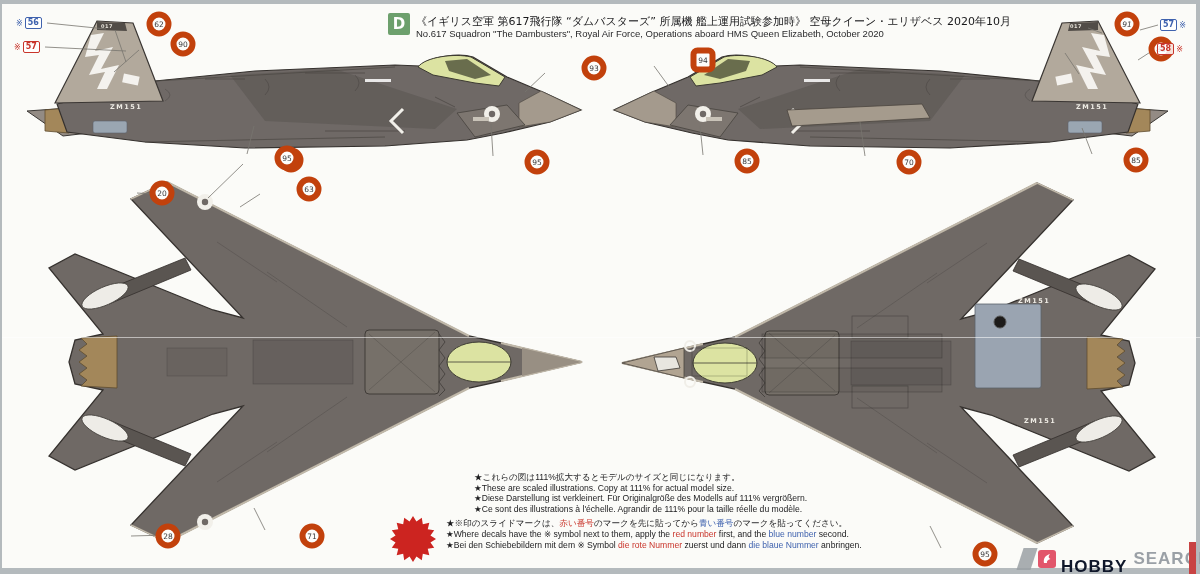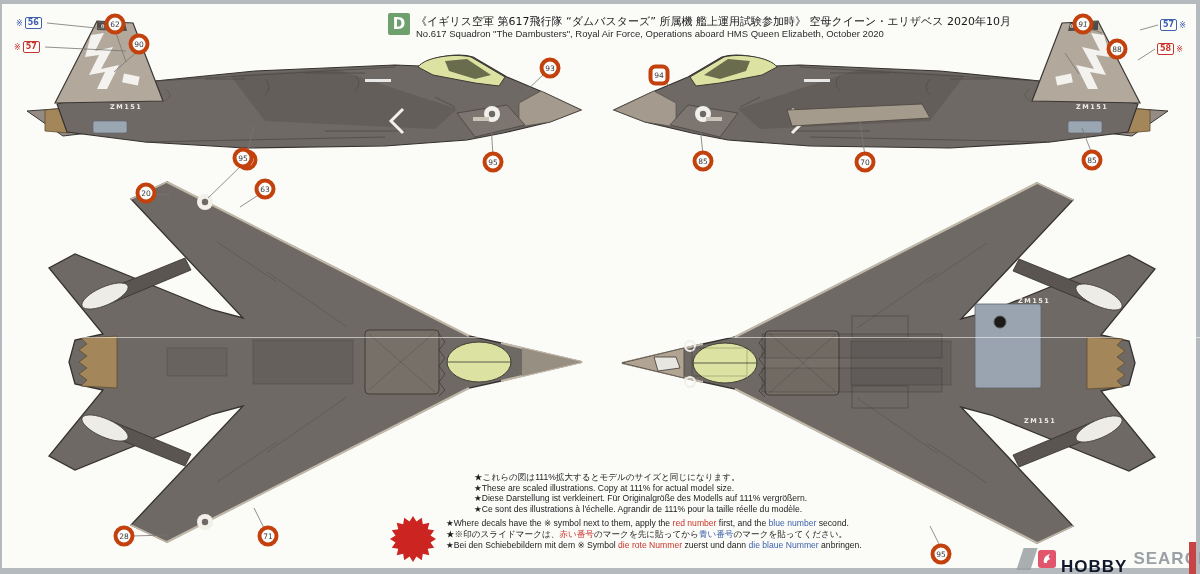--- a/index.html
+++ b/index.html
@@ -4,23 +4,23 @@
 <style>
   html,body{margin:0;padding:0;}
   body{width:1200px;height:574px;position:relative;background:#b4babd;font-family:"Liberation Sans",sans-serif;overflow:hidden;}
   #page{position:absolute;left:2px;top:4px;right:4px;bottom:6px;background:#fbfbf8;}
   
   .plate{position:absolute;left:386px;top:9px;width:22px;height:22px;background:#6da06d;color:#fff;
          font:bold 15px "DejaVu Sans",sans-serif;display:flex;align-items:center;justify-content:center;border-radius:2px;}
   .title-ja{position:absolute;left:414px;top:10px;font:11px "DejaVu Sans",sans-serif;color:#18181a;white-space:nowrap;}
   .title-en{position:absolute;left:414px;top:24px;font:9.5px "Liberation Sans",sans-serif;color:#2a2a2c;white-space:nowrap;}
   
-  .co{position:absolute;width:13px;height:13px;border:4px solid #c2410c;border-radius:50%;background:#fdfdfb;
+  .co{position:absolute;width:13px;height:13px;border:6px solid #c2410c;border-radius:50%;background:#fdfdfb;
       font:7.5px "DejaVu Sans",sans-serif;display:flex;align-items:center;justify-content:center;color:#38383a;
-      transform:translate(-50%,-50%);z-index:6;}
+      transform:translate(-50%,-50%);z-index:6;margin-left:44px;}
   .cbox{position:absolute;display:flex;gap:2px;align-items:center;font:bold 8px "DejaVu Sans",sans-serif;z-index:6;white-space:nowrap;}
   .cbox .bx{border:1px solid;padding:0 2px;border-radius:2px;background:rgba(255,255,255,.85);line-height:10px;}
   .blue{color:#3f62ae;border-color:#3f62ae;}
   .red{color:#c9352b;border-color:#c9352b;}
   .sym{font-weight:normal;font-size:8px;}
   
   .serial{position:absolute;color:#efece5;font:bold 6.5px "DejaVu Sans",sans-serif;letter-spacing:1.5px;z-index:5;margin-left:12px;}
   .fincode{position:absolute;color:#e6e2da;font:bold 5px "DejaVu Sans",sans-serif;letter-spacing:.5px;z-index:5;}
   
   .notes{position:absolute;left:472px;top:468px;font:8.6px "Liberation Sans",sans-serif;color:#1b1b1d;line-height:10.6px;white-space:nowrap;z-index:6;}
@@ -155,36 +155,36 @@
   <div class="cbox" style="left:12px;top:37px;">
     <span class="sym red">※</span>
     <span class="bx red">57</span>
   </div>
   <span class="co" style="left:113px;top:20px;">62</span>
   <span class="co" style="left:137px;top:40px;">90</span>
   <span class="co" style="left:548px;top:64px;">93</span>
   <span class="co" style="left:245px;top:156px;">85</span>
   <span class="co" style="left:491px;top:158px;">95</span>
 
-  <span class="co" style="left:657px;top:71px;border-radius:7px;">94</span>
+  <span class="co" style="left:657px;top:56px;border-radius:7px;">94</span>
   <span class="co" style="left:701px;top:157px;">85</span>
   <span class="co" style="left:863px;top:158px;">70</span>
   <span class="co" style="left:1115px;top:45px;">88</span>
   <span class="co" style="left:1081px;top:20px;font-style:italic;">91</span>
   <span class="co" style="left:1090px;top:156px;">85</span>
   <div class="cbox" style="left:1158px;top:15px;">
     <span class="bx blue">57</span>
     <span class="sym blue">※</span>
   </div>
   <div class="cbox" style="left:1155px;top:39px;">
     <span class="bx red">58</span>
     <span class="sym red">※</span>
   </div>
 
-  <span class="co" style="left:144px;top:189px;">20</span>
+  <span class="co" style="left:116px;top:189px;">20</span>
   <span class="co" style="left:241px;top:154px;">95</span>
   <span class="co" style="left:263px;top:185px;">63</span>
   <span class="co" style="left:122px;top:532px;text-align:right;">28</span>
   <span class="co" style="left:266px;top:532px;">71</span>
 
   <span class="co" style="left:939px;top:550px;">95</span>
 
   <span class="serial" style="left:96px;top:99px;">ZM151</span>
   <span class="serial" style="left:1062px;top:99px;">ZM151</span>
   <span class="serial" style="left:1004px;top:293px;">ZM151</span>
@@ -201,22 +201,22 @@
 
   <div class="notice-wrap">
     <div class="badge">
       <svg width="46" height="46" viewBox="0 0 44 44" style="position:absolute;left:0;top:0;">
         <polygon fill="#cc2420" points="44,22 38.7,25.3 42.3,30.4 36.1,31.4 37.6,37.6 31.4,36.1 30.4,42.3 25.3,38.7 22,44 18.7,38.7 13.6,42.3 12.6,36.1 6.4,37.6 7.9,31.4 1.7,30.4 5.3,25.3 0,22 5.3,18.7 1.7,13.6 7.9,12.6 6.4,6.4 12.6,7.9 13.6,1.7 18.7,5.3 22,0 25.3,5.3 30.4,1.7 31.4,7.9 37.6,6.4 36.1,12.6 42.3,13.6 38.7,18.7"></polygon>
       </svg>
       <span class="b1">注意!</span>
       <span class="b2">NOTICE</span>
     </div>
     <div class="nlines">
+      <div><span>★※印のスライドマークは、</span><span class="rtxt red">赤い番号</span><span>のマークを先に貼ってから</span><span class="btxt blue">青い番号</span><span>のマークを貼ってください。</span></div>
       <div><span>★Where decals have the ※ symbol next to them, apply the </span><span class="rtxt red">red number</span><span> first, and the </span><span class="btxt blue">blue number</span><span> second.</span></div>
-      <div><span>★※印のスライドマークは、</span><span class="rtxt red">赤い番号</span><span>のマークを先に貼ってから</span><span class="btxt blue">青い番号</span><span>のマークを貼ってください。</span></div>
       <div><span>★Bei den Schiebebildern mit dem ※ Symbol </span><span class="rtxt red">die rote Nummer</span><span> zuerst und dann </span><span class="btxt blue">die blaue Nummer</span><span> anbringen.</span></div>
     </div>
   </div>
 
   <div class="scratch"></div>
 
   <div class="wm">
     <div class="slant"></div>
     <div class="ic">
       <svg width="18" height="18" viewBox="0 0 18 18" style="position:absolute;left:0;top:0;">

